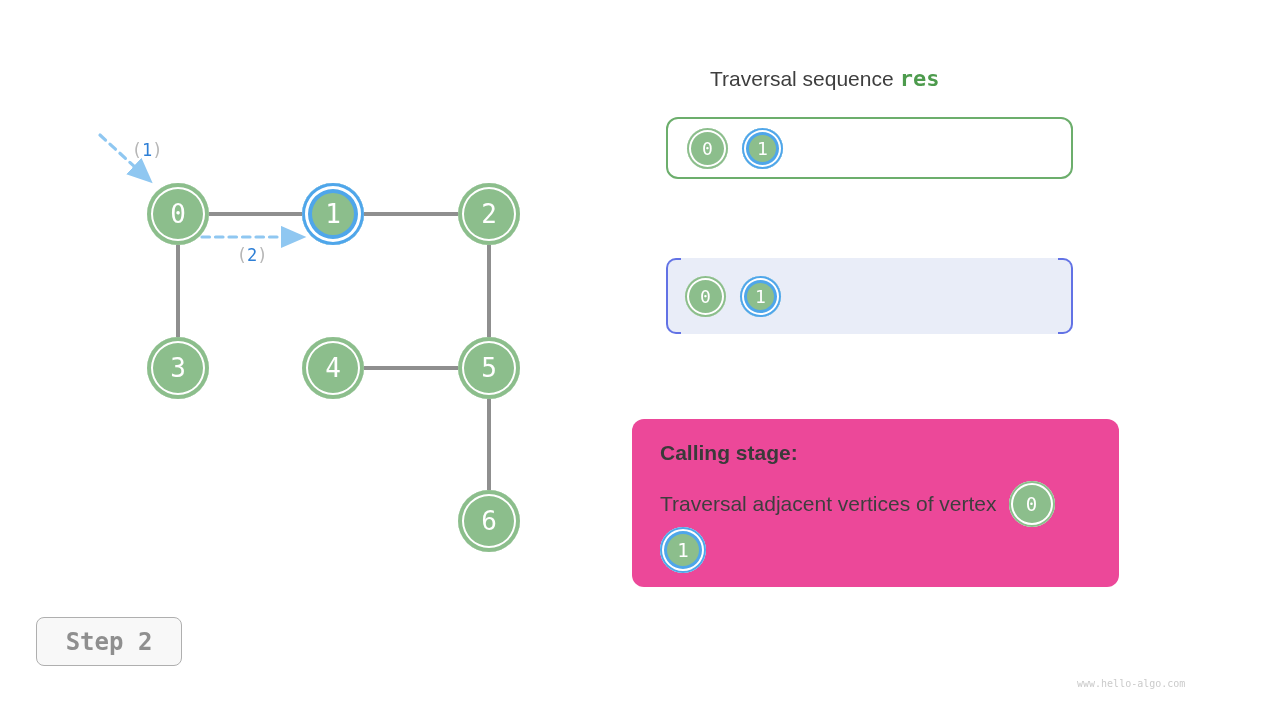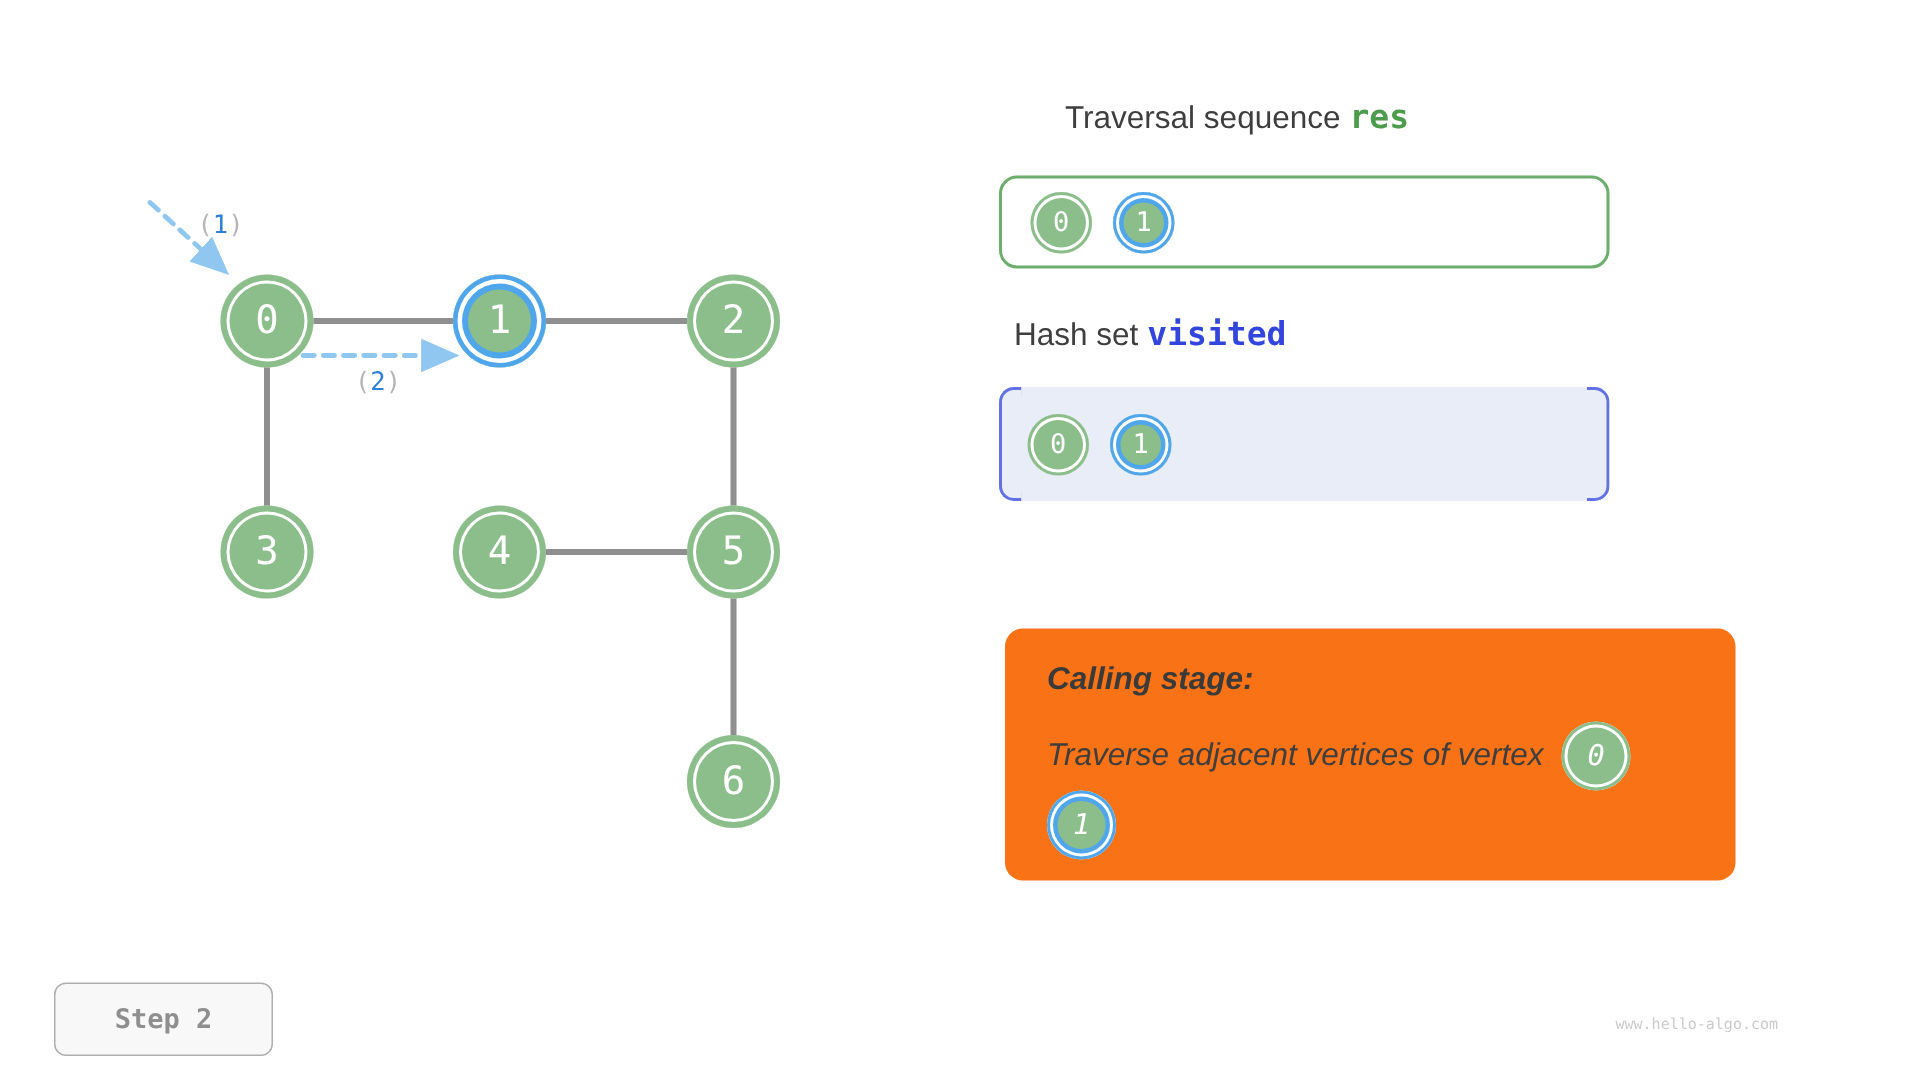--- a/index.html
+++ b/index.html
@@ -51,34 +51,34 @@
     border:2px solid #6CAE6C;border-radius:12px;background:#fff;
     display:flex;align-items:center;gap:14px;padding-left:19px;}
   .visited-box{position:absolute;left:666px;top:258px;width:407px;height:76px;
     background:#E9EDF8;border-radius:10px;
     display:flex;align-items:center;gap:14px;padding-left:19px;}
   .bracket{position:absolute;top:0;bottom:0;width:15px;border:2.5px solid var(--bracket);}
   .bracket-left{left:0;border-right:none;border-radius:10px 0 0 10px;}
   .bracket-right{right:0;border-left:none;border-radius:0 10px 10px 0;}
 
   
-  .calling-panel{position:absolute;left:670px;top:419px;width:487px;height:168px;
-    background:#f97316;border-radius:12px;font-style:italic;}
+  .calling-panel{position:absolute;left:632px;top:419px;width:487px;height:168px;
+    background:#ec4899;border-radius:12px;}
   .calling-heading{position:absolute;left:28px;top:22px;
     font-size:21px;font-weight:bold;color:#3A3A3A;}
   .calling-line{position:absolute;left:28px;height:46px;
     display:flex;align-items:center;gap:12px;font-size:21px;color:var(--dark);white-space:nowrap;}
   .calling-line-0{top:62px;}
   .calling-line-1{top:108px;}
 
   
-  .step-badge{position:absolute;left:36px;top:655px;width:146px;height:49px;
+  .step-badge{position:absolute;left:36px;top:617px;width:146px;height:49px;
     border:1.5px solid #AFAFAF;border-radius:8px;background:#F8F8F8;
     display:flex;align-items:center;justify-content:center;
-    font-family:"DejaVu Sans Mono",monospace;font-weight:bold;font-size:18px;color:#8F8F8F;}
+    font-family:"DejaVu Sans Mono",monospace;font-weight:bold;font-size:24px;color:#8F8F8F;}
   .watermark{position:absolute;left:1077px;top:678px;
     font-family:"DejaVu Sans Mono",monospace;font-size:10px;color:#CBCBCB;}
 </style>
 </head>
 <body>
 
 <div class="canvas">
 
   <div id="graph">
       <div class="edge" style="left: 178px; top: 212.25px; width: 155px; height: 3.5px;"></div>
@@ -108,36 +108,33 @@
     </div>
 
   <div class="section-title" style="left:710px;top:66px;">
     <span>Traversal sequence</span><span class="code code-green">res</span>
   </div>
   <div class="res-box" id="res-chips">
       <div class="chip chip-normal">0</div>
       <div class="chip chip-active">1</div>
     </div>
 
-  <div class="section-title" style="left:676px;top:211px;">
-    <span>Hash set</span><span class="code code-blue">visited</span>
-  </div>
   <div class="visited-box">
     <div class="bracket bracket-left"></div>
     <div class="bracket bracket-right"></div>
     <div id="visited-chips" style="display:flex;align-items:center;gap:14px;">
         <div class="chip chip-normal">0</div>
         <div class="chip chip-active">1</div>
       </div>
   </div>
 
   <div class="calling-panel">
     <div class="calling-heading">Calling stage:</div>
     <div class="calling-line calling-line-0">
-      <span>Traverse adjacent vertices of vertex</span>
+      <span>Traversal adjacent vertices of vertex</span>
       <span id="call-chip-0" style="display:flex;">
           <div class="chip chip-normal chip-lg">0</div>
         </span>
     </div>
     <div class="calling-line calling-line-1">
       <span id="call-chip-1" style="display:flex;">
           <div class="chip chip-active chip-lg">1</div>
         </span>
     </div>
   </div>

